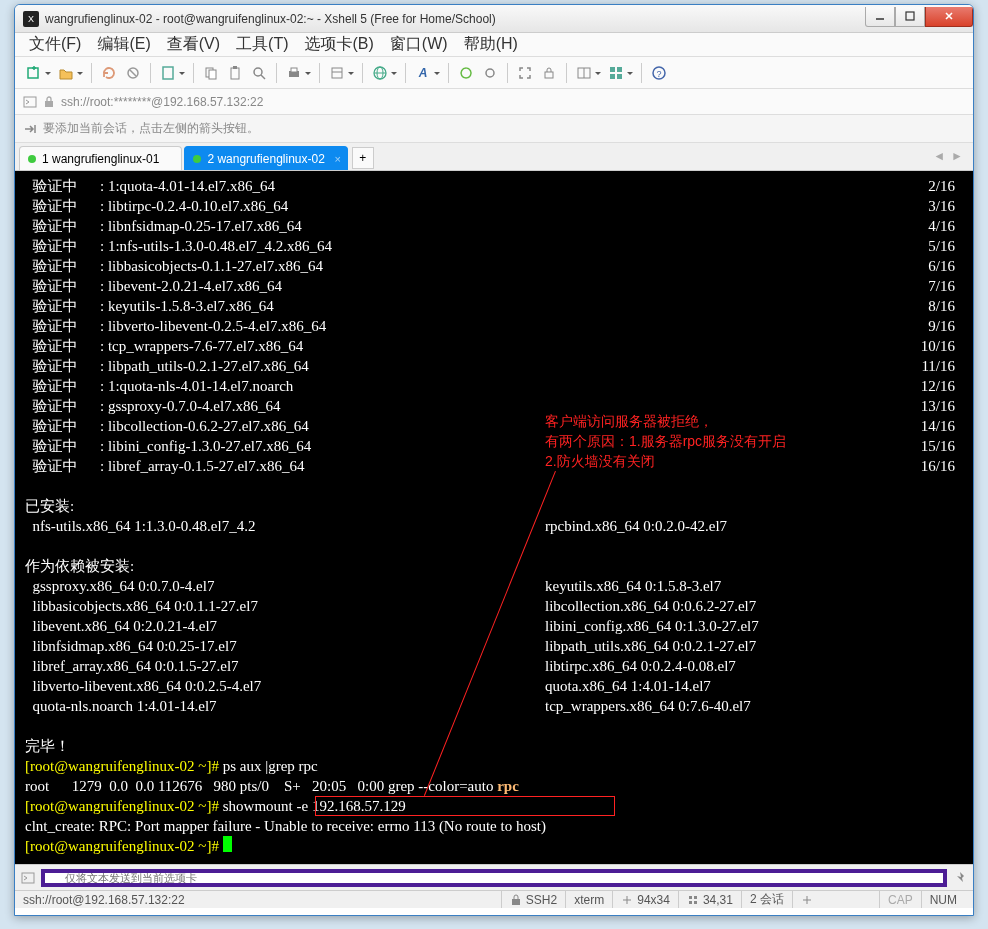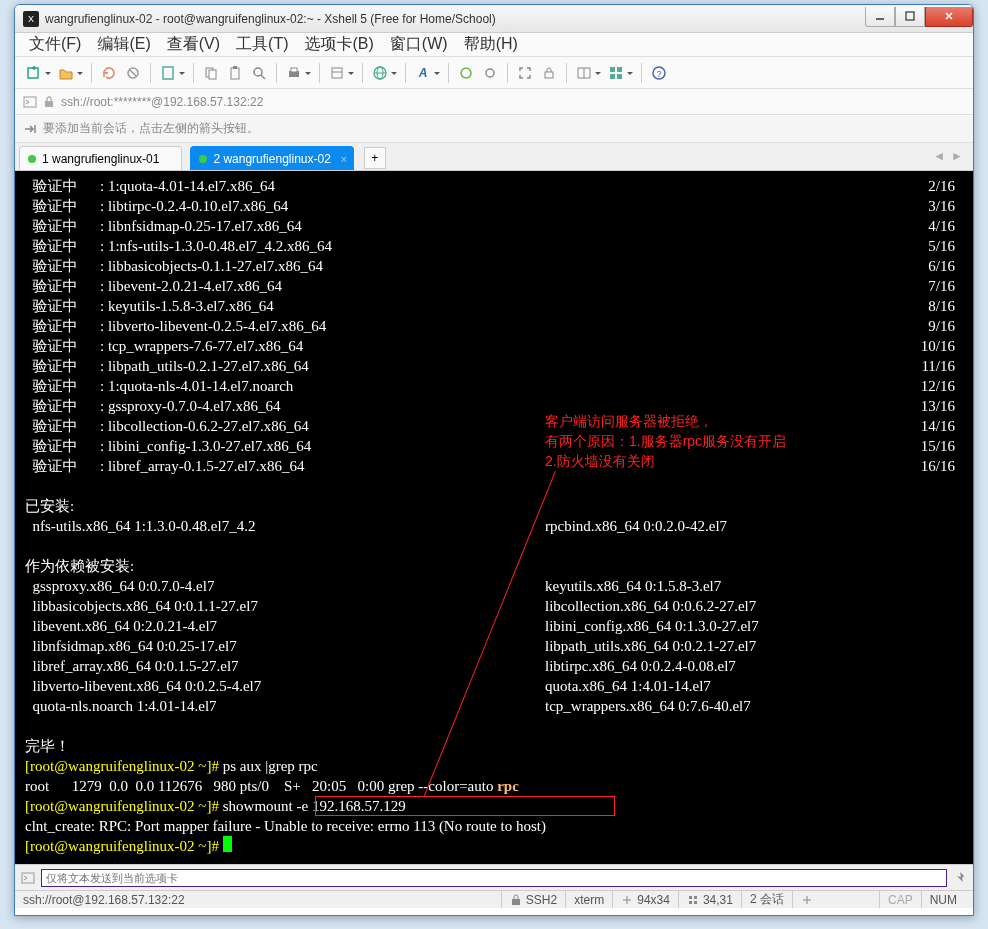--- a/index.html
+++ b/index.html
@@ -18,40 +18,40 @@
 .toolbar { height: 32px; display: flex; align-items: center; padding: 0 8px; gap: 2px; border-bottom: 1px solid #ddd; background: #fafafa; }
 .tool-btn { width: 22px; height: 22px; display: flex; align-items: center; justify-content: center; border-radius: 2px; cursor: pointer; position: relative; }
 .tool-sep { width: 1px; height: 20px; background: #ccc; margin: 0 4px; }
 .tool-btn.drop::after { content: ""; position: absolute; right: -6px; top: 50%; border: 3px solid transparent; border-top-color: #555; transform: translateY(-1px); }
 .tool-btn.drop { margin-right: 8px; }
 .addressbar { height: 26px; display: flex; align-items: center; padding: 0 8px; gap: 6px; border-bottom: 1px solid #ddd; background: #fafafa; color: #888; }
 .lock-icon { width: 12px; height: 12px; }
 .hintbar { height: 28px; display: flex; align-items: center; padding: 0 8px; gap: 6px; background: #f5f5f5; border-bottom: 1px solid #ddd; color: #888; }
 .arrow-icon { width: 14px; height: 14px; }
 .tabbar { height: 28px; display: flex; align-items: flex-end; padding: 0 4px; background: #f0f0f0; border-bottom: 1px solid #ccc; position: relative; }
-.tab { height: 24px; padding: 0 22px 0 22px; display: flex; align-items: center; gap: 6px; background: #fafafa; border: 1px solid #ccc; border-bottom: none; border-radius: 4px 4px 0 0; margin-right: 8px; position: relative; cursor: pointer; font-size: 12px; }
+.tab { height: 24px; padding: 0 22px 0 22px; display: flex; align-items: center; gap: 6px; background: #fafafa; border: 1px solid #ccc; border-bottom: none; border-radius: 4px 4px 0 0; margin-right: 2px; position: relative; cursor: pointer; font-size: 12px; }
 .tab.active { background: #0d8af0; color: #fff; border-color: #0d8af0; }
 .tab .dot { width: 8px; height: 8px; border-radius: 50%; position: absolute; left: 8px; }
 .tab .dot.green { background: #3fcb3f; }
 .tab .close-x { position: absolute; right: 6px; font-size: 11px; opacity: 0.6; }
 .tab-add { width: 22px; height: 22px; display: flex; align-items: center; justify-content: center; border: 1px solid #ccc; background: #fafafa; margin-left: 2px; cursor: pointer; position: relative; top: -1px; }
 .tab-nav { position: absolute; right: 8px; top: 6px; display: flex; gap: 2px; color: #aaa; }
 .tab-nav span { cursor: pointer; padding: 0 2px; }
 .terminal { background: #000; padding: 5px 10px; font-family: "Consolas", "Courier New", monospace; font-size: 15px; line-height: 20px; color: #fff; position: relative; height: 693px; overflow: hidden; }
 .t-row { display: flex; white-space: pre; font-family: Liberation Serif, serif; }
 .t-left { flex: 0 0 auto; }
 .t-right { margin-left: auto; padding-right: 8px; }
 .yellow { color: #ffff00; }
 .red { color: #fdba74; font-weight: bold; }
 .cursor { display: inline-block; width: 9px; height: 16px; background: #00ff00; vertical-align: middle; }
 .annotation { position: absolute; color: #ff2222; font-family: "Microsoft YaHei", sans-serif; font-size: 14px; line-height: 20px; pointer-events: none; }
 .ann-line { position: absolute; border-left: 1px solid #ff2222; transform-origin: top left; pointer-events: none; }
 .ann-box { position: absolute; border: 1px solid #ff2222; pointer-events: none; }
 .sendbar { height: 26px; background: #f0f0f0; border-top: 1px solid #ccc; display: flex; align-items: center; padding: 0 6px; gap: 6px; color: #888; }
-.send-input { flex: 1; height: 18px; border: 1px solid #4c1d95; background: #fff; padding: 0 4px; font-size: 11px; }
+.send-input { flex: 1; height: 18px; border: 4px solid #4c1d95; background: #fff; padding: 0 20px; font-size: 11px; }
 .pin-icon { width: 14px; height: 14px; cursor: pointer; }
 .statusbar { height: 18px; background: #f0f0f0; border-top: 1px solid #ccc; display: flex; align-items: center; padding: 0 8px; font-size: 12px; color: #555; }
 .status-left { flex: 1; }
 .status-seg { padding: 0 8px; border-left: 1px solid #ccc; display: flex; align-items: center; gap: 4px; height: 100%; }
 .si { width: 12px; height: 12px; }
 </style>
 </head>
 <body>
 
 <div class="window">

